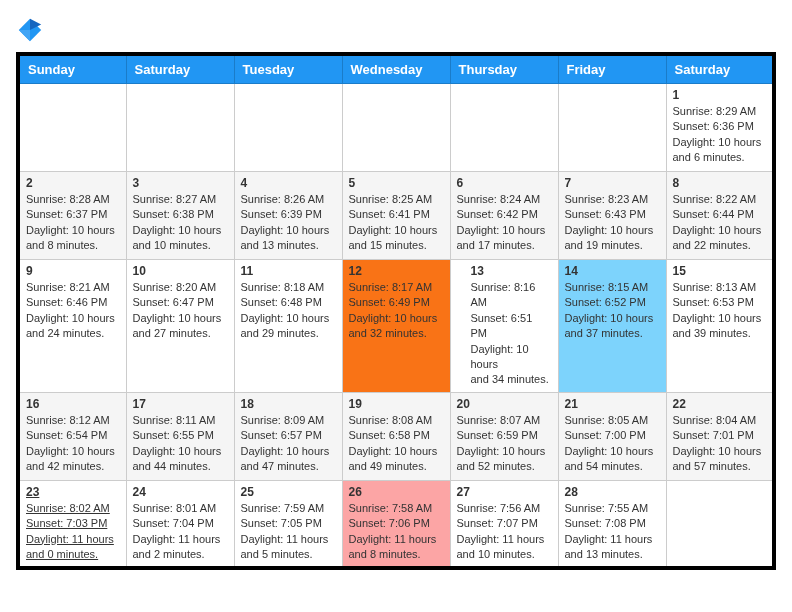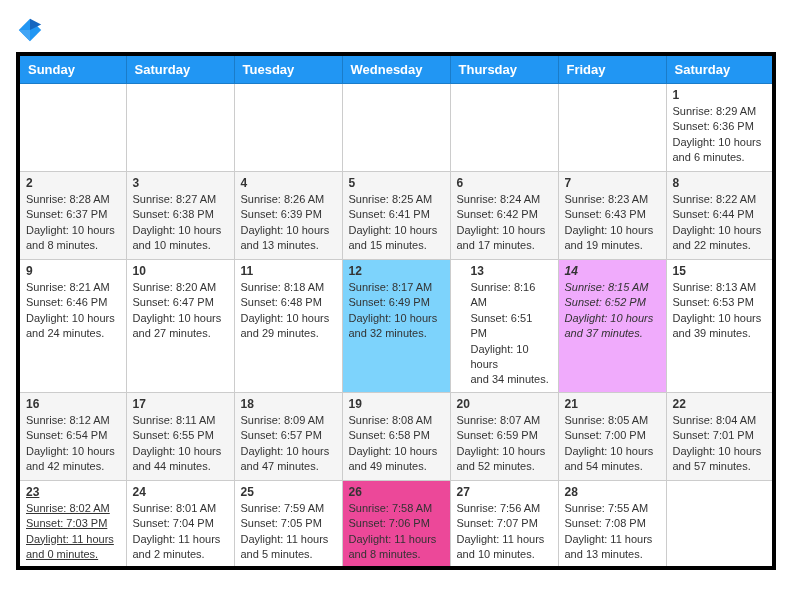--- a/index.html
+++ b/index.html
@@ -205,35 +205,35 @@
 Daylight: 10 hours
 and 27 minutes.</div>
         </td>
         <td style="background: rgb(255, 255, 255);">
           <span class="day-num">11</span>
           <div class="day-info" style="white-space: pre-line;">Sunrise: 8:18 AM
 Sunset: 6:48 PM
 Daylight: 10 hours
 and 29 minutes.</div>
         </td>
-        <td style="background: #7dd3fc; margin-top: 48px;">
+        <td style="background: #f97316; margin-top: 48px;">
           <span class="day-num">12</span>
           <div class="day-info" style="white-space: pre-line;">Sunrise: 8:17 AM
 Sunset: 6:49 PM
 Daylight: 10 hours
 and 32 minutes.</div>
         </td>
         <td style="background: rgb(255, 255, 255); padding-left: 20px;">
           <span class="day-num">13</span>
           <div class="day-info" style="white-space: pre-line;">Sunrise: 8:16 AM
 Sunset: 6:51 PM
 Daylight: 10 hours
 and 34 minutes.</div>
         </td>
-        <td style="background: #f0abfc; font-style: italic;">
+        <td style="background: #7dd3fc;">
           <span class="day-num">14</span>
           <div class="day-info" style="white-space: pre-line;">Sunrise: 8:15 AM
 Sunset: 6:52 PM
 Daylight: 10 hours
 and 37 minutes.</div>
         </td>
         <td style="background: rgb(255, 255, 255);">
           <span class="day-num">15</span>
           <div class="day-info" style="white-space: pre-line;">Sunrise: 8:13 AM
 Sunset: 6:53 PM
@@ -307,21 +307,21 @@
 Daylight: 11 hours
 and 2 minutes.</div>
         </td>
         <td style="background: rgb(255, 255, 255);">
           <span class="day-num">25</span>
           <div class="day-info" style="white-space: pre-line;">Sunrise: 7:59 AM
 Sunset: 7:05 PM
 Daylight: 11 hours
 and 5 minutes.</div>
         </td>
-        <td style="background: #ec4899;">
+        <td style="background: #fca5a5;">
           <span class="day-num">26</span>
           <div class="day-info" style="white-space: pre-line;">Sunrise: 7:58 AM
 Sunset: 7:06 PM
 Daylight: 11 hours
 and 8 minutes.</div>
         </td>
         <td style="background: rgb(255, 255, 255);">
           <span class="day-num">27</span>
           <div class="day-info" style="white-space: pre-line;">Sunrise: 7:56 AM
 Sunset: 7:07 PM

